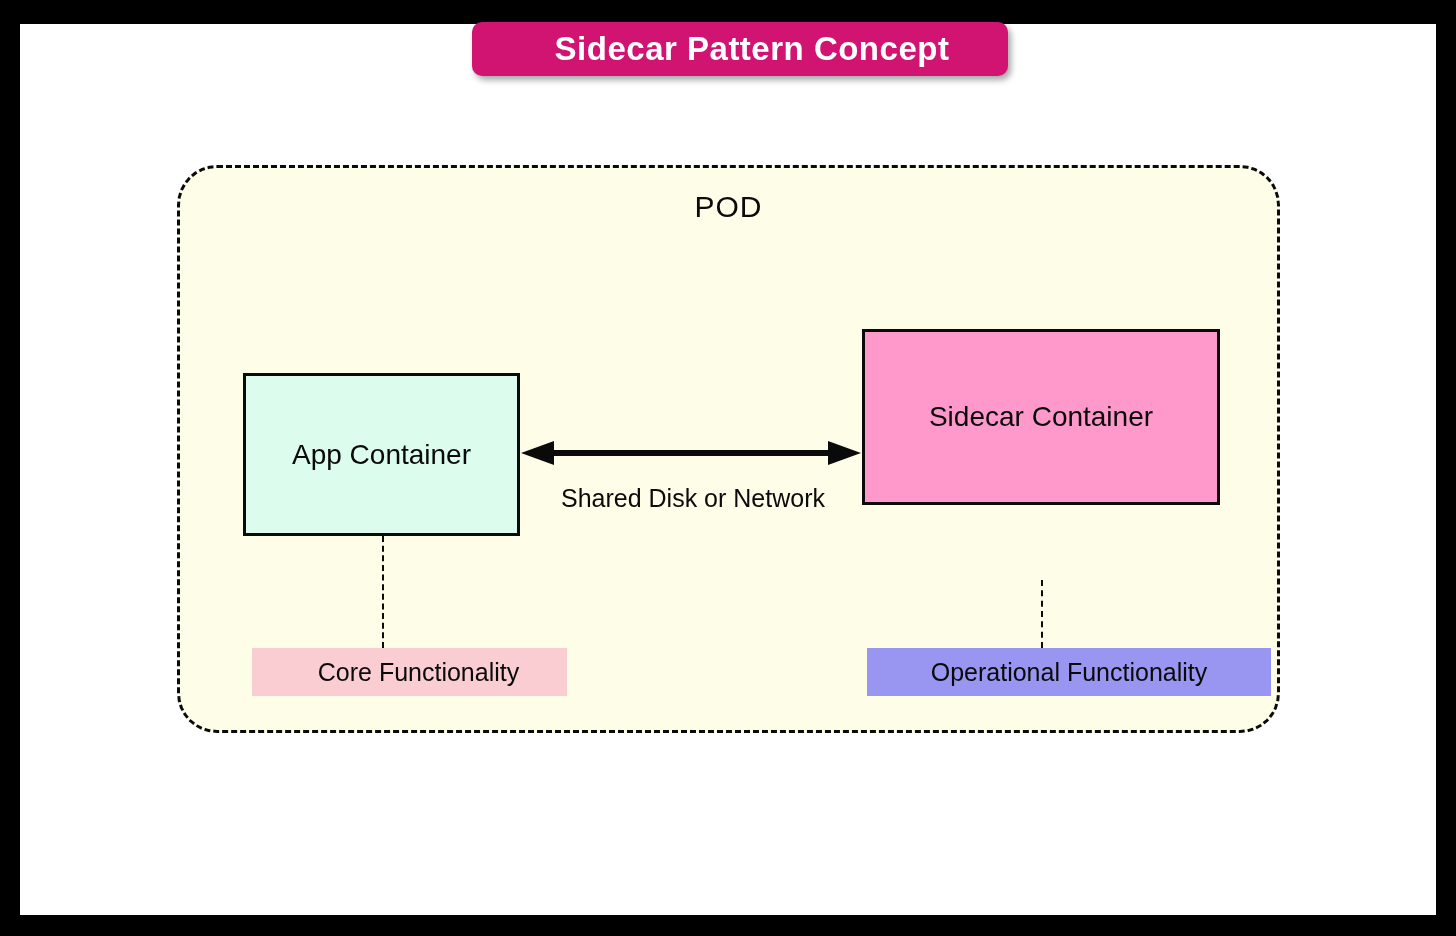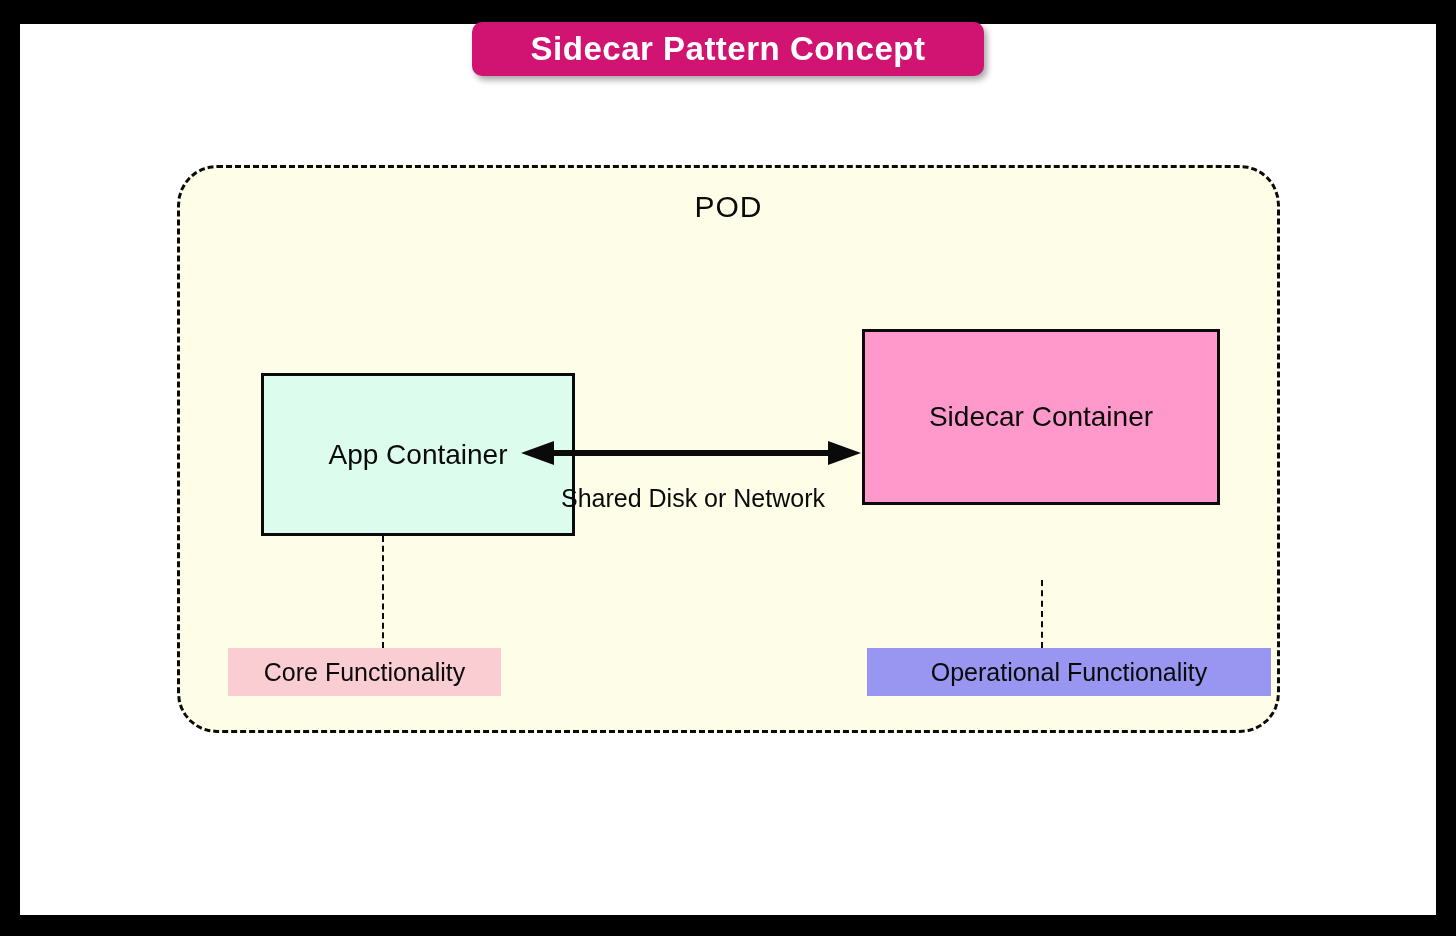--- a/index.html
+++ b/index.html
@@ -31,20 +31,21 @@
     background: var(--banner-bg);
     border-radius: 10px;
     box-shadow: 3px 4px 6px rgba(0,0,0,0.35);
     display: flex;
     align-items: center;
     justify-content: center;
     color: var(--banner-text);
     font-size: 33px;
     font-weight: bold;
     letter-spacing: 0.5px;
+    padding-left: 24px;
   }
   .pod {
     position: absolute;
     left: 177px;
     top: 165px;
     width: 1103px;
     height: 568px;
     box-sizing: border-box;
     background: var(--pod-bg);
     border: 3px dashed var(--line-color);
@@ -65,23 +66,23 @@
     position: absolute;
     box-sizing: border-box;
     border: 3px solid var(--line-color);
     display: flex;
     align-items: center;
     justify-content: center;
     font-size: 28px;
     color: var(--text-color);
   }
   .box.app {
-    left: 81px;
+    left: 63px;
     top: 205px;
-    width: 314px;
+    width: 277px;
     height: 163px;
     background: var(--app-box-bg);
   }
   .box.sidecar {
     left: 682px;
     top: 161px;
     width: 358px;
     height: 176px;
     background: var(--sidecar-box-bg);
   }
@@ -121,23 +122,24 @@
     position: absolute;
     top: 480px;
     height: 48px;
     display: flex;
     align-items: center;
     justify-content: center;
     font-size: 25px;
     color: var(--text-color);
   }
   .tag.core {
-    left: 48px;
-    width: 273px;
+    left: 72px;
+    width: 297px;
     background: var(--core-label-bg);
+    padding-left: 18px;
   }
   .tag.operational {
     left: 687px;
     width: 404px;
     background: var(--operational-label-bg);
   }
 </style>
 </head>
 <body>
 

